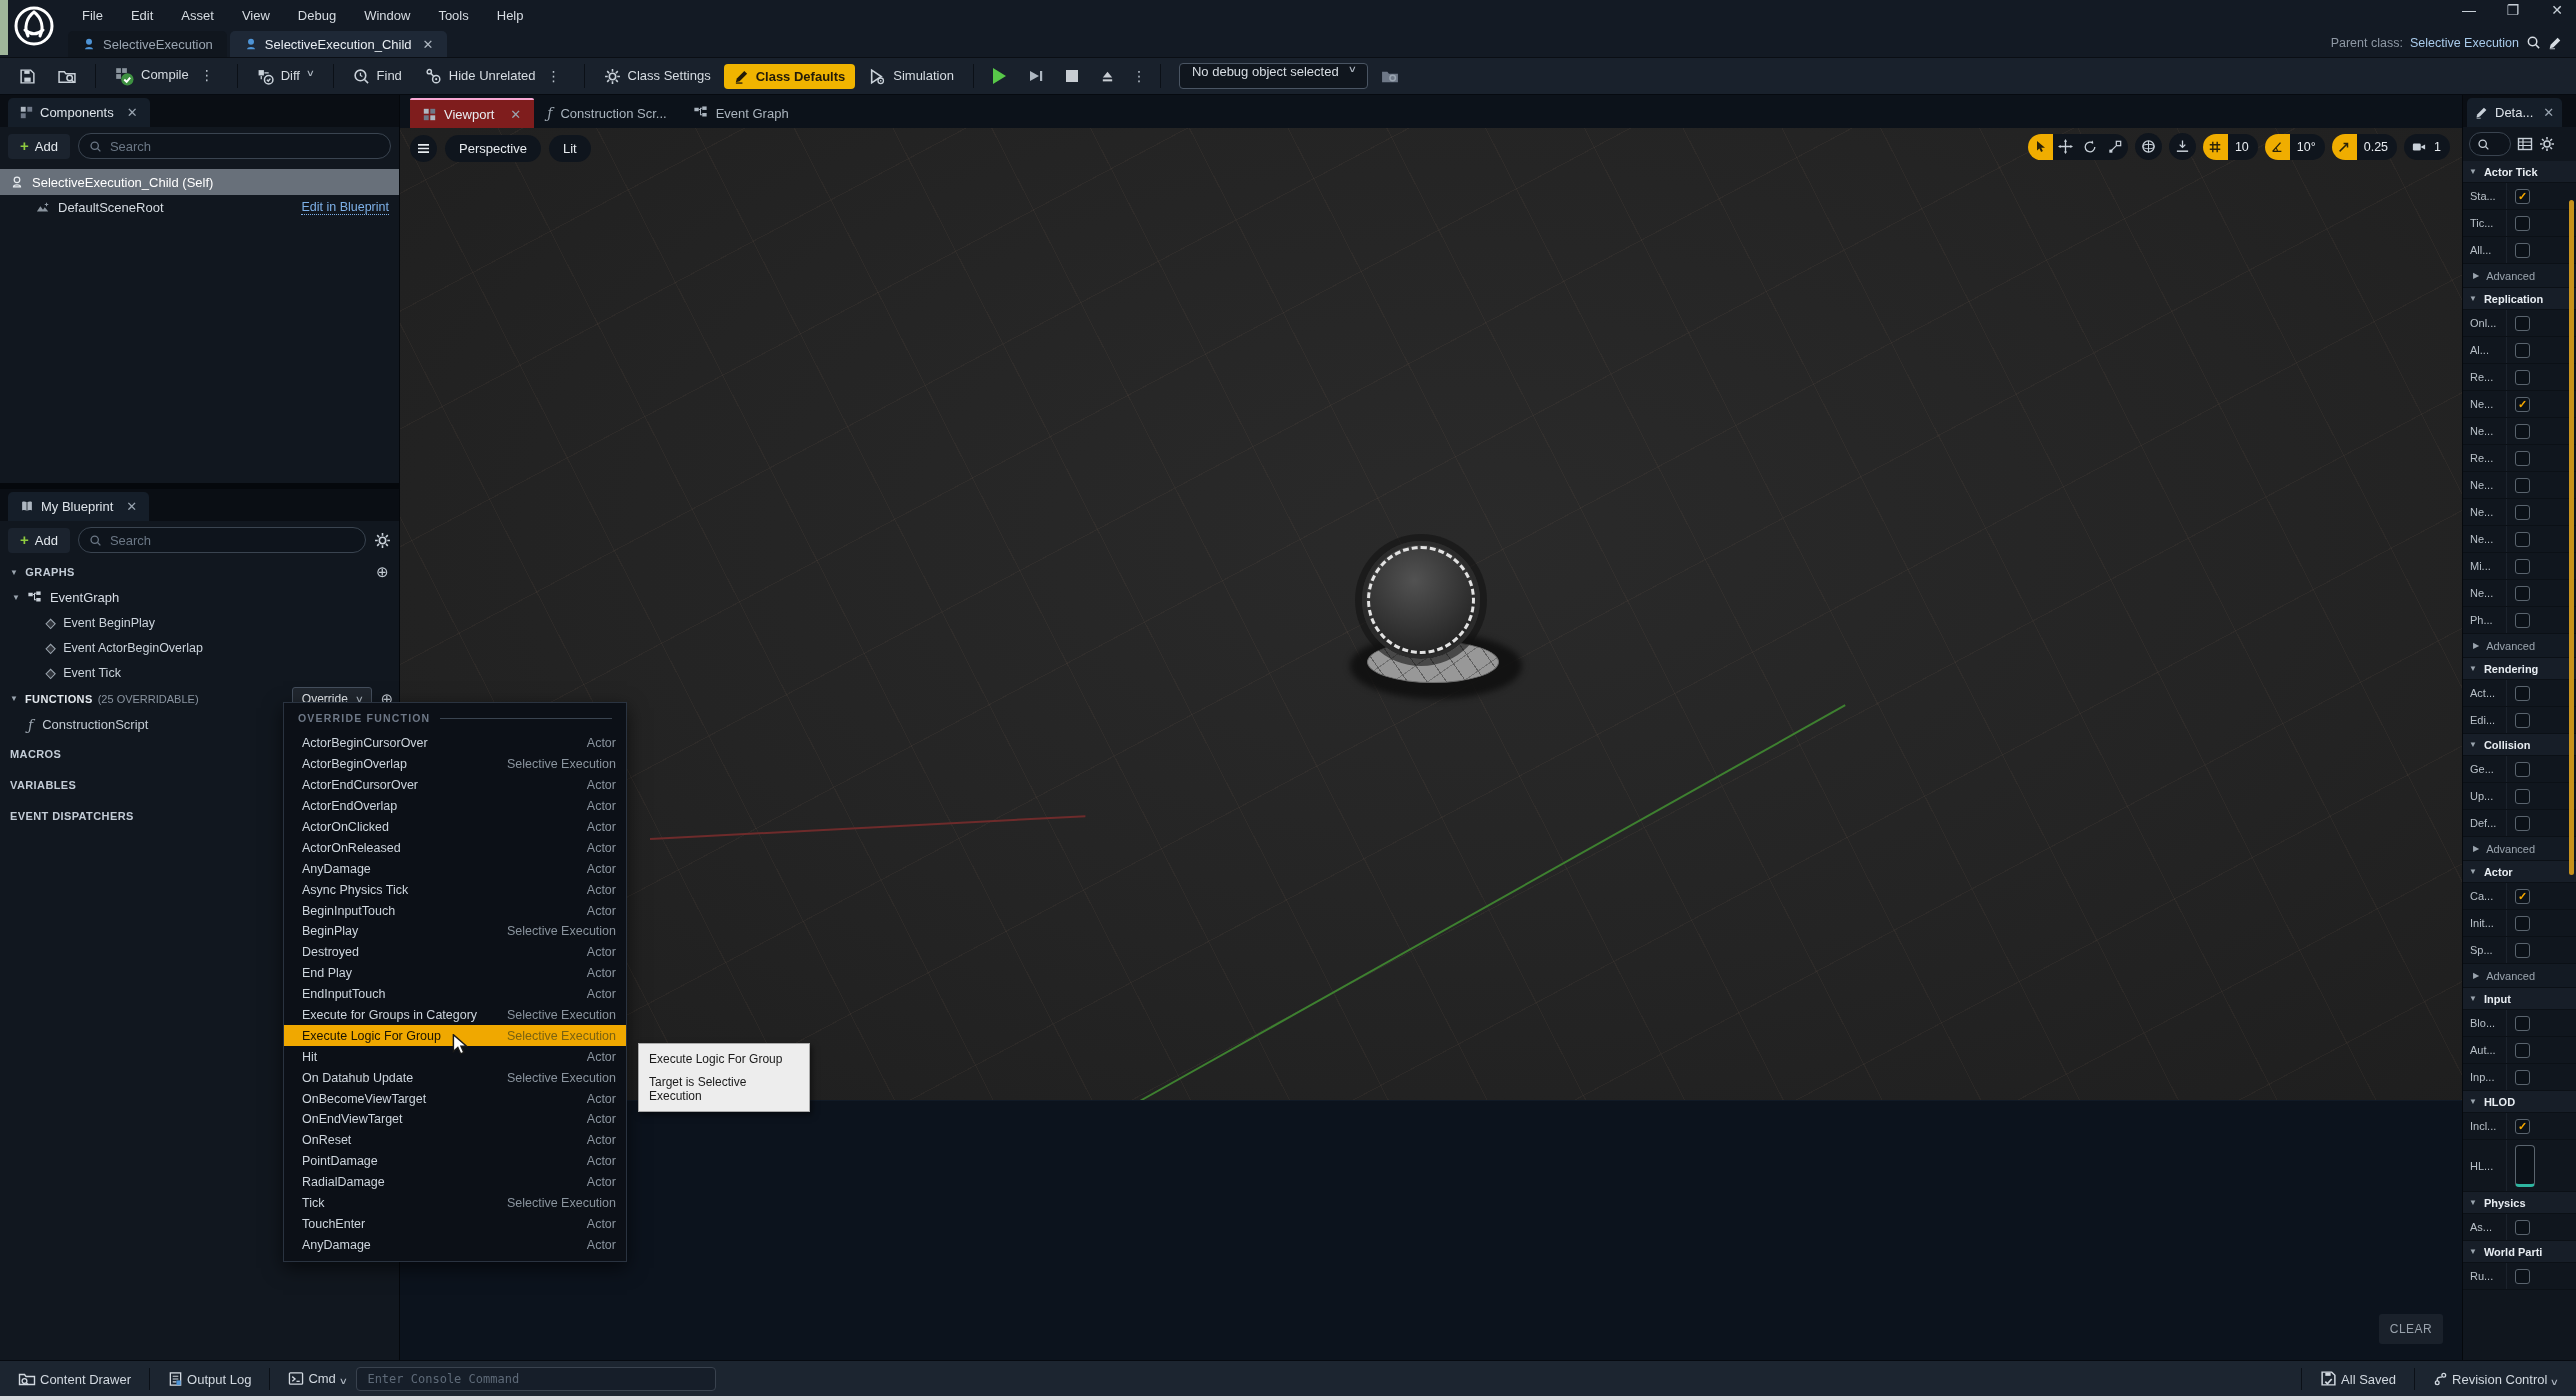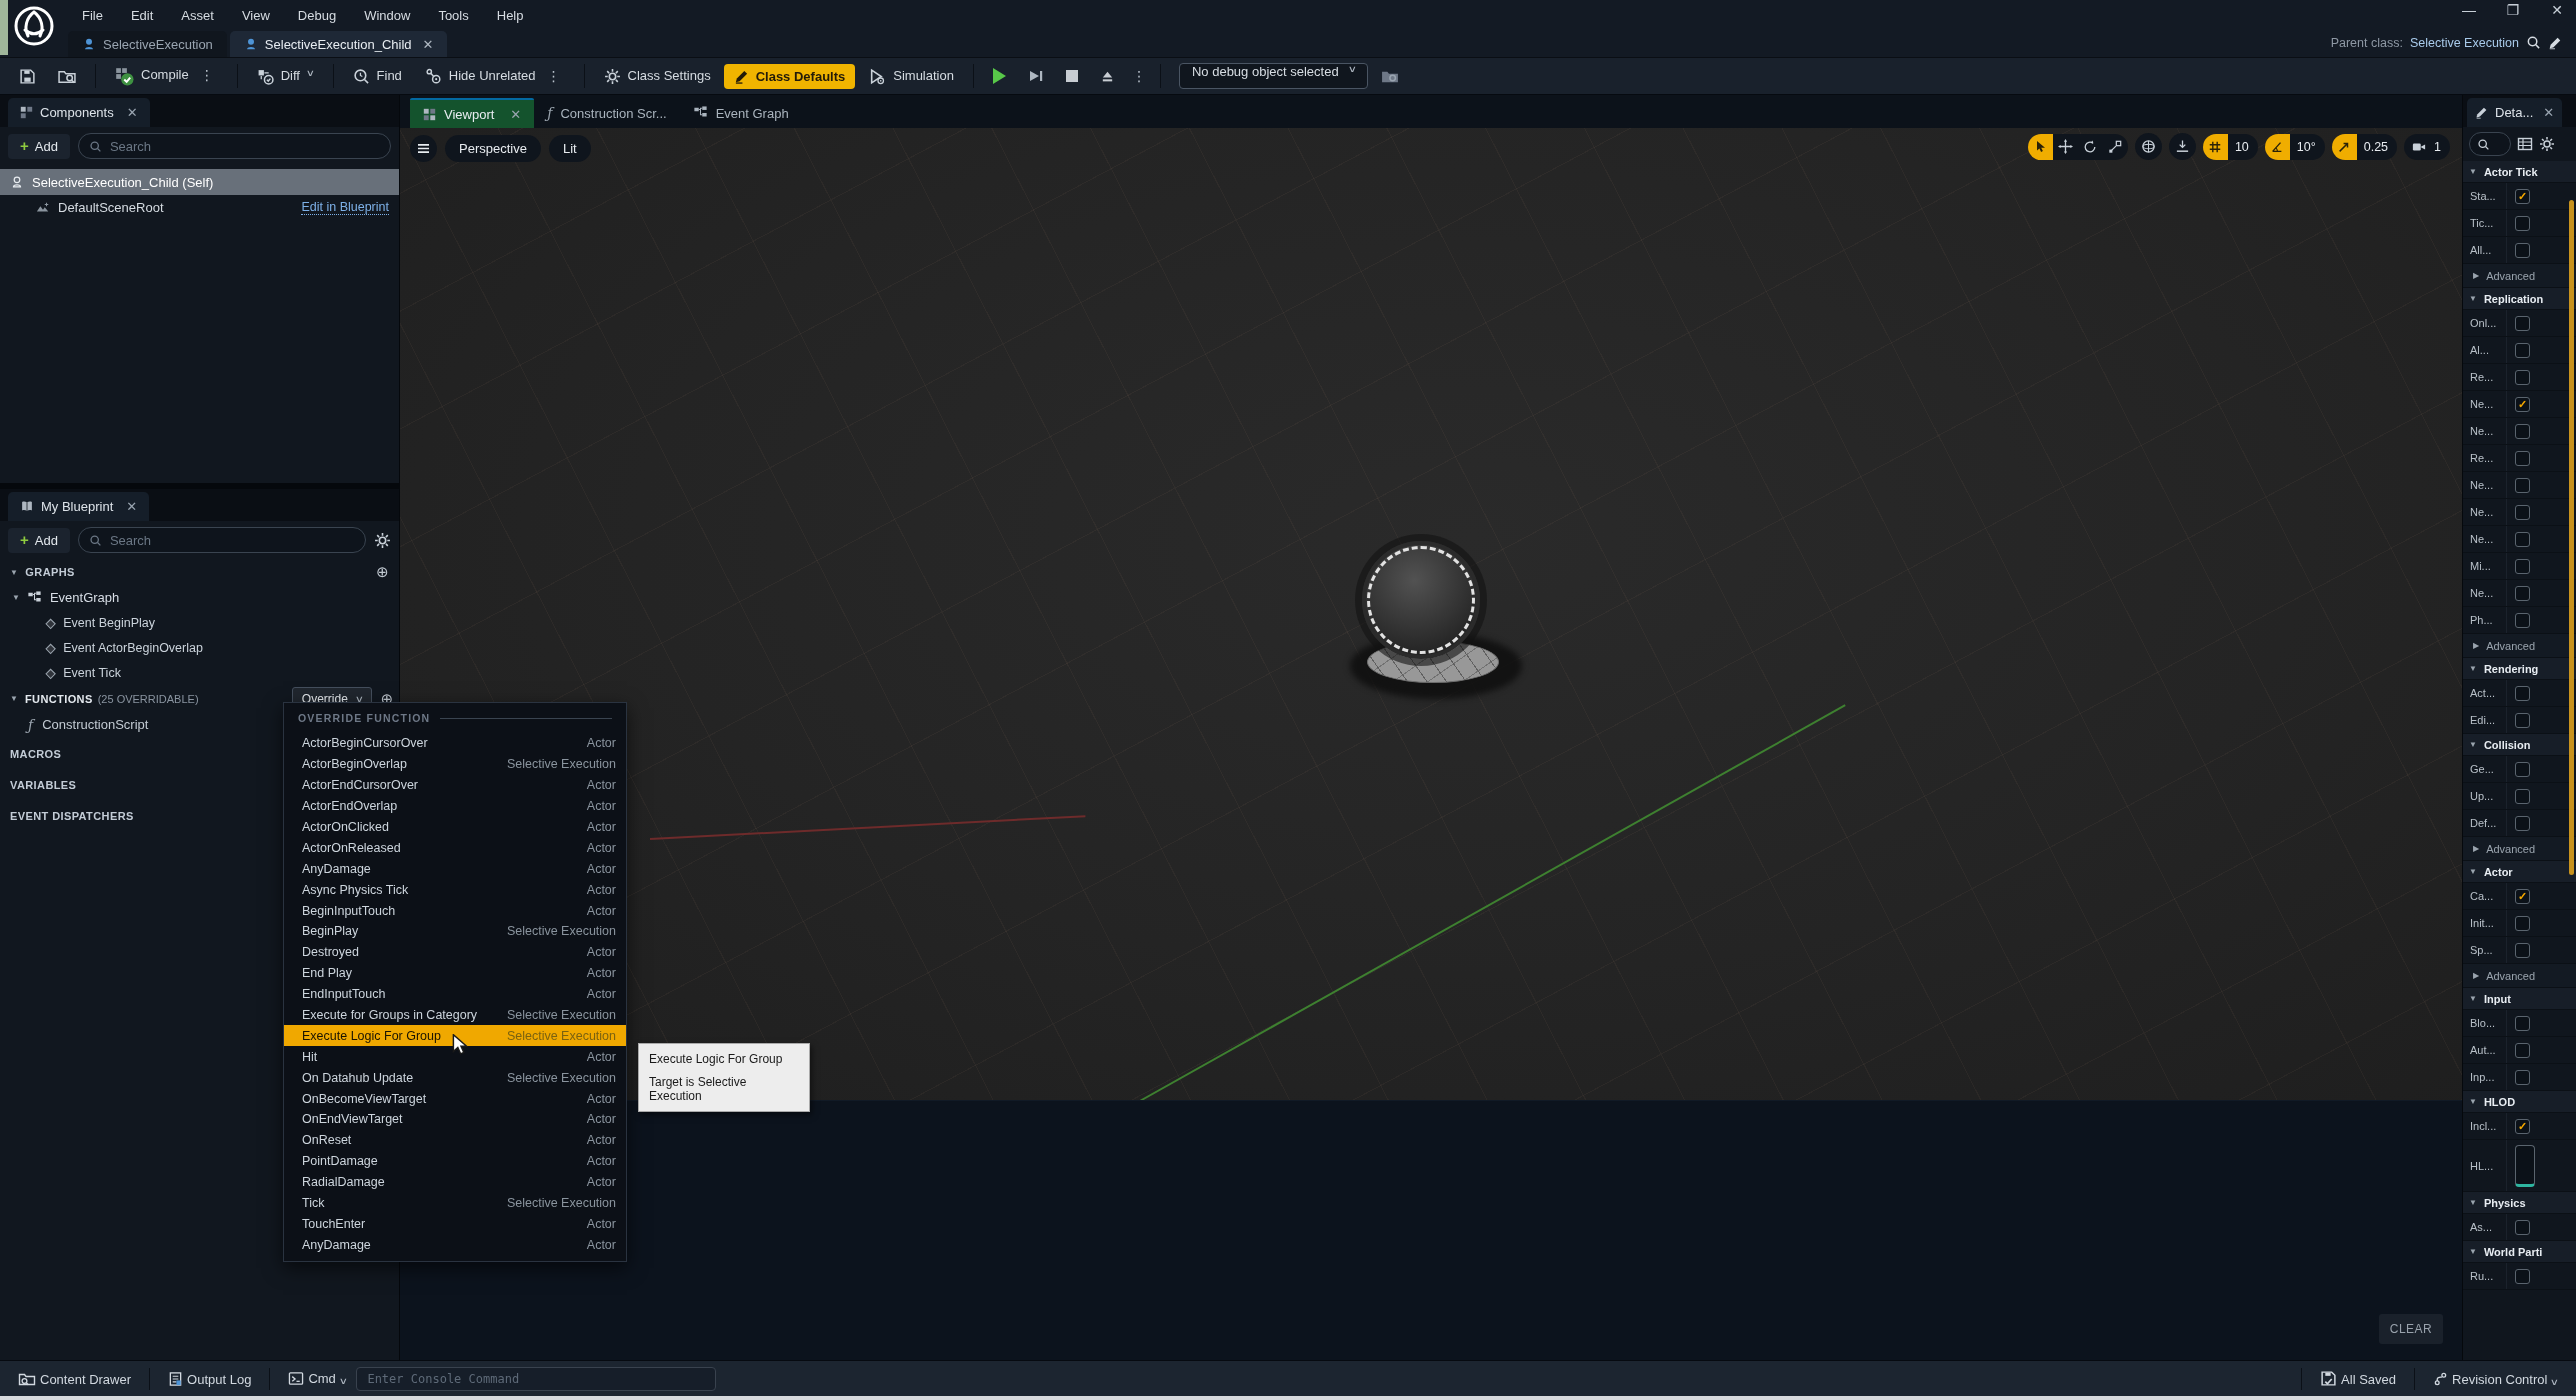--- a/index.html
+++ b/index.html
@@ -63,21 +63,21 @@
   .diamond.gray { color:#30343B; -webkit-text-stroke:1px #9AA4AE; }
   .fn-row { display:flex; align-items:center; height:27px; padding:0 6px 0 10px; }
   .fn-title { font-weight:bold; font-size:11px; color:#E4E9EE; letter-spacing:.4px; }
   .fn-sub { font-size:11px; color:#8A94A0; margin-left:5px; }
   .override-btn { margin-left:auto; display:flex; align-items:center; gap:8px; background:#20262E; border:1px solid #444E5C; border-radius:3px; height:23px; padding:0 9px; font-size:12px; color:#E6EAEE; }
   .fscript { color:#9AA4AE; font-style:italic; font-family:"DejaVu Serif", serif; margin-right:9px; font-size:14px; }
 
   
   .vp-tabs { height:33px; background:#0C121A; display:flex; align-items:flex-end; padding-left:10px; }
   .vp-tab { display:flex; align-items:center; gap:8px; height:30px; padding:0 13px; color:#AAB4BE; font-size:13px; }
-  .vp-tab.active { background:#14532d; color:#E9EDF1; border-top:2px solid #0369a1; border-radius:2px 2px 0 0; }
+  .vp-tab.active { background:#7f1d1d; color:#E9EDF1; border-top:2px solid #f9a8d4; border-radius:2px 2px 0 0; }
   .view3d { position:absolute; left:0; top:33px; width:100%; height:972px;
     background:
       repeating-linear-gradient(63deg, rgba(170,130,105,0.07) 0 1px, transparent 1px 88px),
       repeating-linear-gradient(-28deg, rgba(170,130,105,0.07) 0 1px, transparent 1px 104px),
       radial-gradient(ellipse at 52% 42%, #2A2A2A 0%, #242424 55%, #1E1E1E 100%);
   }
   .axis { position:absolute; height:2px; transform-origin:left center; }
   .sphere-shadow { position:absolute; left:950px; top:505px; width:172px; height:66px; border-radius:50%; background:rgba(12,12,12,.8); filter:blur(3px); }
   .ground-ellipse { position:absolute; left:967px; top:513px; width:132px; height:42px; border-radius:50%;
     background:

